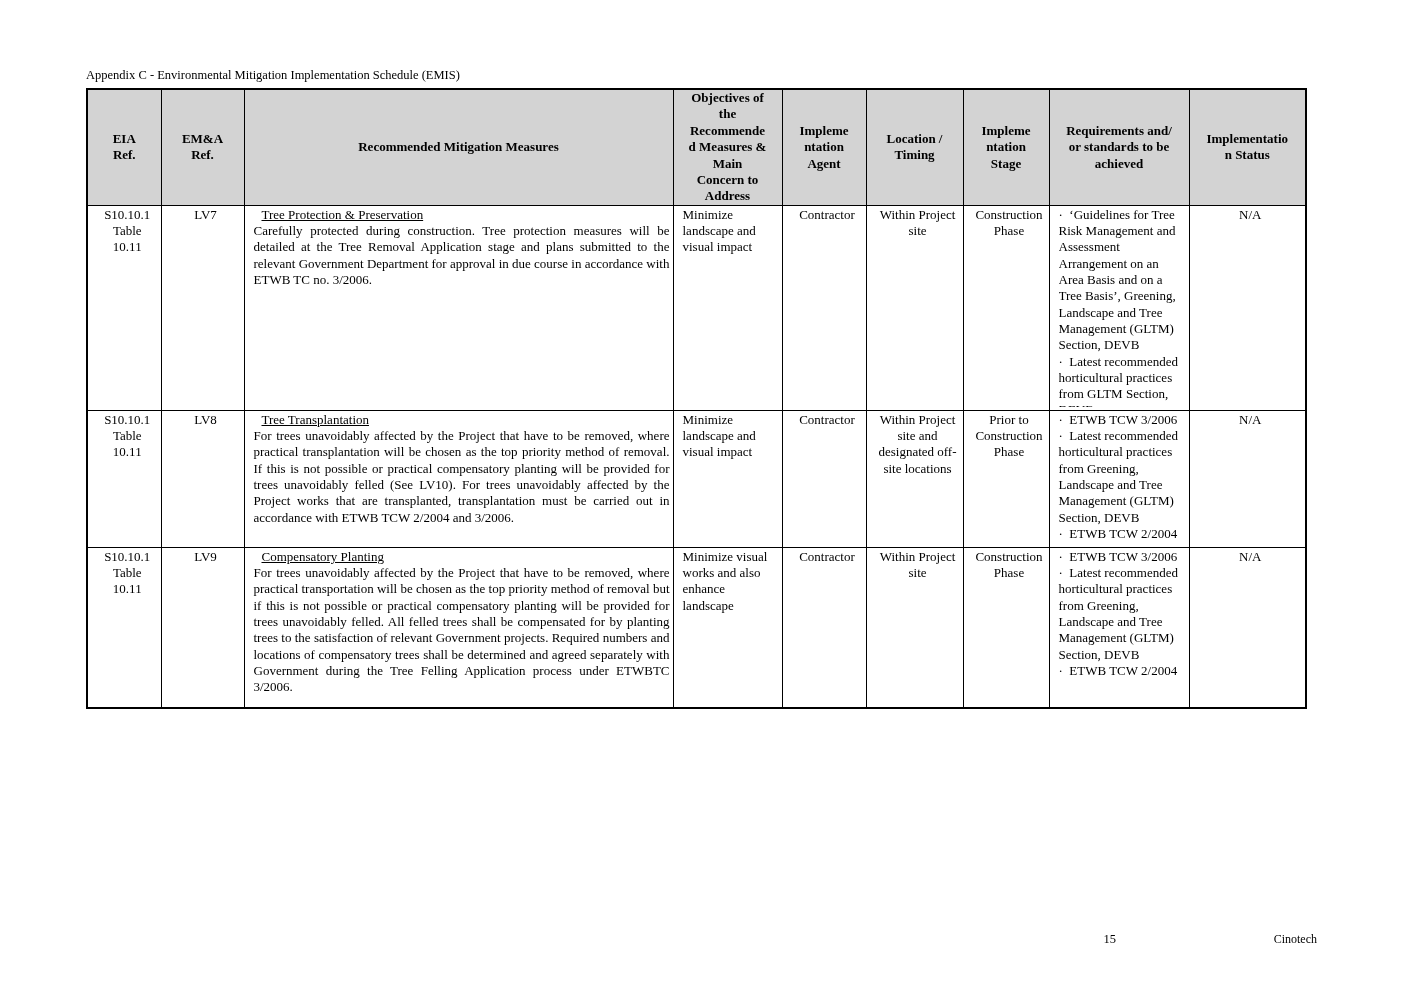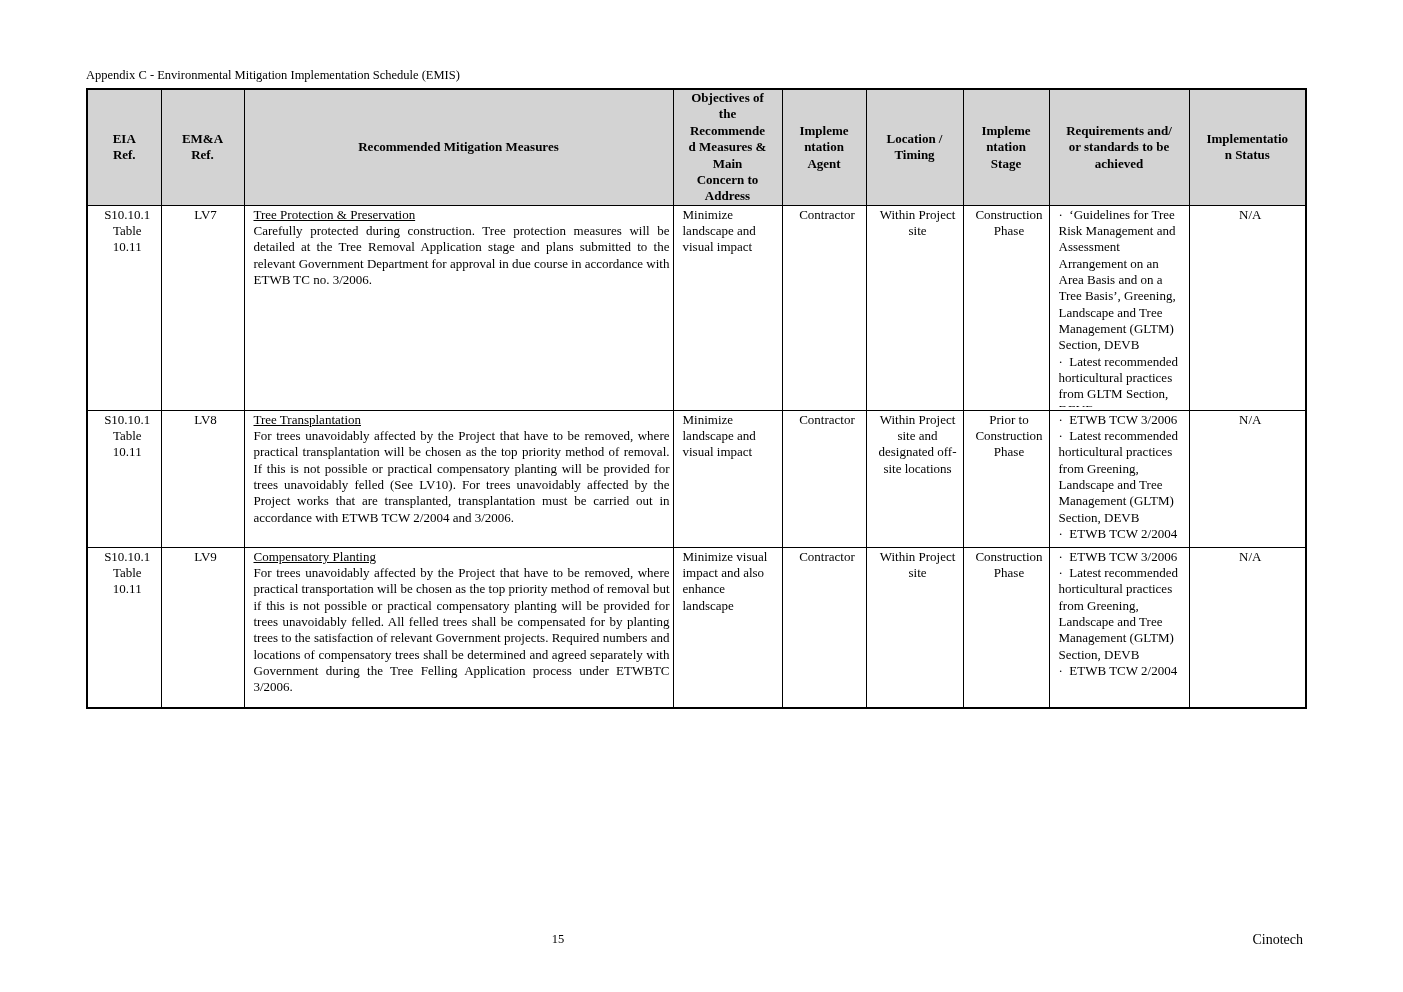--- a/index.html
+++ b/index.html
@@ -35,35 +35,35 @@
     font-weight: bold;
     text-align: center;
     vertical-align: middle;
     line-height: 16.4px;
     padding: 0 15px;
     overflow-wrap: break-word;
     word-wrap: break-word;
     margin-left: 16px;
   }
   td.center { text-align: center; }
-  .m-title { text-decoration: underline; }
+  .m-title { text-decoration: underline; margin-left: 8px; }
   .m-body { text-align: justify; }
   .req { text-align: left; }
   .req-clip { height: 200px; overflow: hidden; }
   tr.r-lv7 { height: 205px; }
   tr.r-lv8 { height: 137px; }
   tr.r-lv9 { height: 161px; }
   tr.h-row { height: 84px; }
   .footer-page-num {
     position: absolute; left: 0; top: 932px; width: 1116px;
-    text-align: center; font-size: 12.5px;
+    text-align: right; font-size: 12.5px;
   }
   .footer-company {
-    position: absolute; top: 932px; right: 100px;
-    font-size: 14px;
+    position: absolute; top: 932px; right: 86px;
+    font-size: 12px;
     margin-left: 26px;
   }
 </style>
 </head>
 <body>
 
 <div class="page">
 
   <div class="doc-title">Appendix C - Environmental Mitigation Implementation Schedule (EMIS)</div>
 
@@ -132,21 +132,21 @@
         </td>
         <td class="center">N/A</td>
       </tr>
       <tr class="r-lv9">
         <td class="center">S10.10.1 Table 10.11</td>
         <td class="center">LV9</td>
         <td>
           <div class="m-title">Compensatory Planting</div>
           <div class="m-body">For trees unavoidably affected by the Project that have to be removed, where practical transportation will be chosen as the top priority method of removal but if this is not possible or practical compensatory planting will be provided for trees unavoidably felled.  All felled trees shall be compensated for by planting trees to the satisfaction of relevant Government projects.  Required numbers and locations of compensatory trees shall be determined and agreed separately with Government during the Tree Felling Application process under ETWBTC 3/2006.</div>
         </td>
-        <td>Minimize visual impact and also enhance landscape</td>
+        <td>Minimize visual works and also enhance landscape</td>
         <td class="center">Contractor</td>
         <td class="center">Within Project site</td>
         <td class="center">Construction Phase</td>
         <td>
           <div class="req">
               <div>·&nbsp; ETWB TCW 3/2006</div>
               <div>·&nbsp; Latest recommended horticultural practices from Greening, Landscape and Tree Management (GLTM) Section, DEVB</div>
               <div>·&nbsp; ETWB TCW 2/2004</div>
             </div>
         </td>

